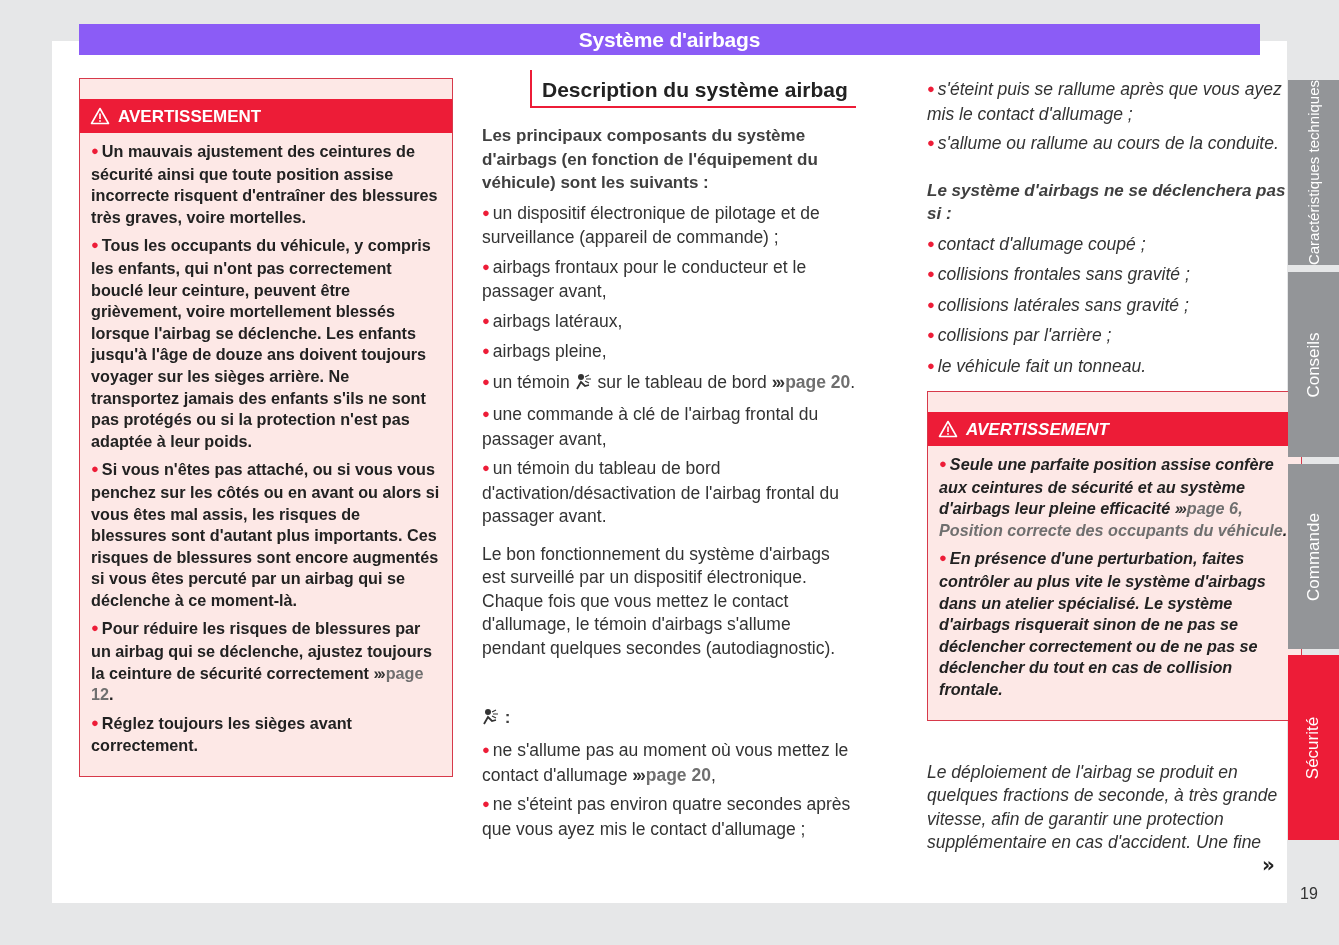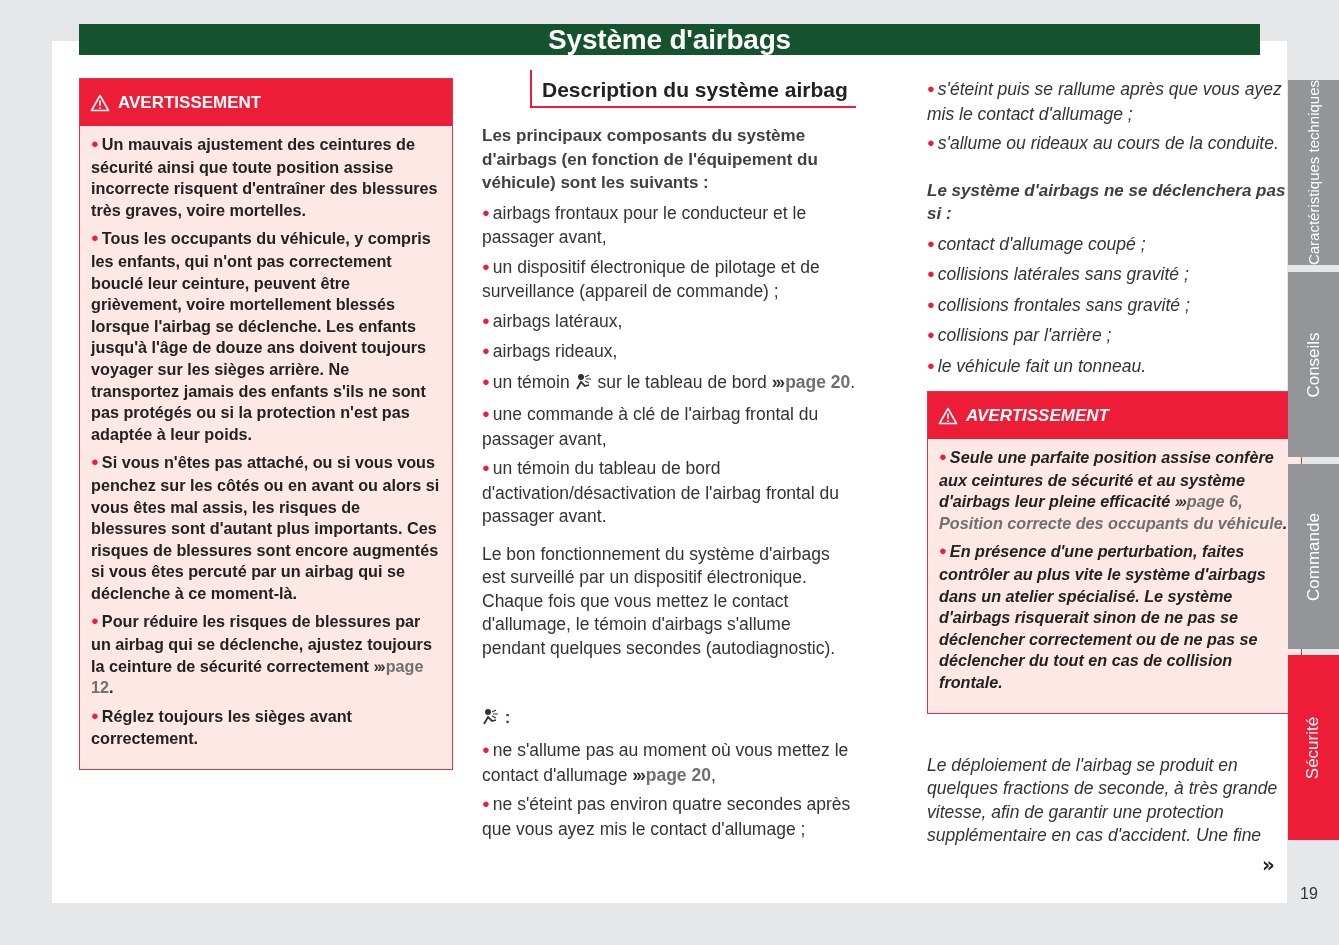--- a/index.html
+++ b/index.html
@@ -13,25 +13,25 @@
   .page {
     position: absolute;
     left: 52px; top: 41px;
     width: 1235px; height: 862px;
     background: #ffffff;
   }
   .header-bar {
     position: absolute;
     left: 79px; top: 24px;
     width: 1181px; height: 31px;
-    background: #14532d;
+    background: #8b5cf6;
     color: #ffffff;
     font-family: "Liberation Sans", sans-serif;
     font-weight: bold;
-    font-size: 28px;
+    font-size: 21px;
     text-align: center;
     line-height: 31px;
     letter-spacing: -0.2px;
   }
   .col {
     position: absolute;
     top: 70px;
     font-family: "Liberation Sans", sans-serif;
     font-stretch: condensed;
   }
@@ -41,26 +41,27 @@
 
   .warn {
     border: 1.5px solid #d7394a;
     background: #fde8e6;
   }
   .warn-head {
     background: #ed1c37;
     color: #fff;
     font-weight: bold;
     font-size: 17px;
-    height: 47px;
+    height: 34px;
     line-height: 31px;
     padding-left: 10px;
     display: flex;
     align-items: center;
     gap: 8px;
+    margin-top: 20px;
   }
   .warn-head svg { display: block; }
   .warn-body {
     padding: 8px 12px 12px 11px;
     font-weight: bold;
     font-size: 16.2px;
     line-height: 21.6px;
     color: #222;
   }
   .warn-body p { margin-bottom: 7px; }
@@ -168,24 +169,24 @@
       <p><span class="bullet">●</span><span>Si vous n'êtes pas attaché, ou si vous vous penchez sur les côtés ou en avant ou alors si vous êtes mal assis, les risques de blessures sont d'autant plus importants. Ces risques de blessures sont encore augmentés si vous êtes percuté par un airbag qui se déclenche à ce moment-là.</span></p>
       <p><span class="bullet">●</span><span>Pour réduire les risques de blessures par un airbag qui se déclenche, ajustez toujours la ceinture de sécurité correctement</span> <span class="chev">›››</span><span class="ref">page 12</span><span>.</span></p>
       <p><span class="bullet">●</span><span>Réglez toujours les sièges avant correctement.</span></p>
     </div>
   </div>
 </div>
 
 <div class="col col2">
   <div class="sec-title">Description du système airbag</div>
   <div class="bold-para">Les principaux composants du système d'airbags (en fonction de l'équipement du véhicule) sont les suivants :</div>
+  <div class="para"><span class="bullet">●</span><span>un dispositif électronique de pilotage et de surveillance (appareil de commande) ;</span></div>
   <div class="para"><span class="bullet">●</span><span>airbags frontaux pour le conducteur et le passager avant,</span></div>
-  <div class="para"><span class="bullet">●</span><span>un dispositif électronique de pilotage et de surveillance (appareil de commande) ;</span></div>
   <div class="para"><span class="bullet">●</span><span>airbags latéraux,</span></div>
-  <div class="para"><span class="bullet">●</span><span>airbags rideaux,</span></div>
+  <div class="para"><span class="bullet">●</span><span>airbags pleine,</span></div>
   <div class="para"><span class="bullet">●</span><span>un témoin</span>
     <span class="icon-inline"><svg width="18" height="18" viewBox="0 0 18 18">
           <circle cx="6" cy="4" r="3" fill="#333"></circle>
           <path d="M2 16 L6 9 L10 13 L14 12" fill="none" stroke="#333" stroke-width="1.8"></path>
           <path d="M10 4 L14 2 M11 6 L16 6 M10 8 L14 10" stroke="#333" stroke-width="1.2"></path>
         </svg></span>
     <span>sur le tableau de bord</span> <span class="chev">›››</span><span class="ref">page 20</span><span>.</span></div>
   <div class="para"><span class="bullet">●</span><span>une commande à clé de l'airbag frontal du passager avant,</span></div>
   <div class="para"><span class="bullet">●</span><span>un témoin du tableau de bord d'activation/désactivation de l'airbag frontal du passager avant.</span></div>
   <div style="height:8px"></div>
@@ -197,26 +198,26 @@
           <path d="M2 16 L6 9 L10 13 L14 12" fill="none" stroke="#333" stroke-width="1.8"></path>
           <path d="M10 4 L14 2 M11 6 L16 6 M10 8 L14 10" stroke="#333" stroke-width="1.2"></path>
         </svg></span>
     <span>:</span></div>
   <div class="para"><span class="bullet">●</span><span>ne s'allume pas au moment où vous mettez le contact d'allumage</span> <span class="chev">›››</span><span class="ref">page 20</span><span>,</span></div>
   <div class="para"><span class="bullet">●</span><span>ne s'éteint pas environ quatre secondes après que vous ayez mis le contact d'allumage ;</span></div>
 </div>
 
 <div class="col col3" style="top:78px;">
   <div class="para"><span class="bullet">●</span><span>s'éteint puis se rallume après que vous ayez mis le contact d'allumage ;</span></div>
-  <div class="para"><span class="bullet">●</span><span>s'allume ou rideaux au cours de la conduite.</span></div>
+  <div class="para"><span class="bullet">●</span><span>s'allume ou rallume au cours de la conduite.</span></div>
   <div class="gap"></div>
   <div class="bold-para">Le système d'airbags ne se déclenchera pas si :</div>
   <div class="para"><span class="bullet">●</span><span>contact d'allumage coupé ;</span></div>
+  <div class="para"><span class="bullet">●</span><span>collisions frontales sans gravité ;</span></div>
   <div class="para"><span class="bullet">●</span><span>collisions latérales sans gravité ;</span></div>
-  <div class="para"><span class="bullet">●</span><span>collisions frontales sans gravité ;</span></div>
   <div class="para"><span class="bullet">●</span><span>collisions par l'arrière ;</span></div>
   <div class="para"><span class="bullet">●</span><span>le véhicule fait un tonneau.</span></div>
 
   <div class="warn" style="margin-top:12px;">
     <div class="warn-head">
       <span>
         <svg width="20" height="18" viewBox="0 0 20 18">
             <path d="M10 1.5 L18.5 16.5 L1.5 16.5 Z" fill="none" stroke="#fff" stroke-width="1.6" stroke-linejoin="round"></path>
             <rect x="9.2" y="6.5" width="1.6" height="5.5" fill="#fff"></rect>
             <rect x="9.2" y="13.2" width="1.6" height="1.6" fill="#fff"></rect>

